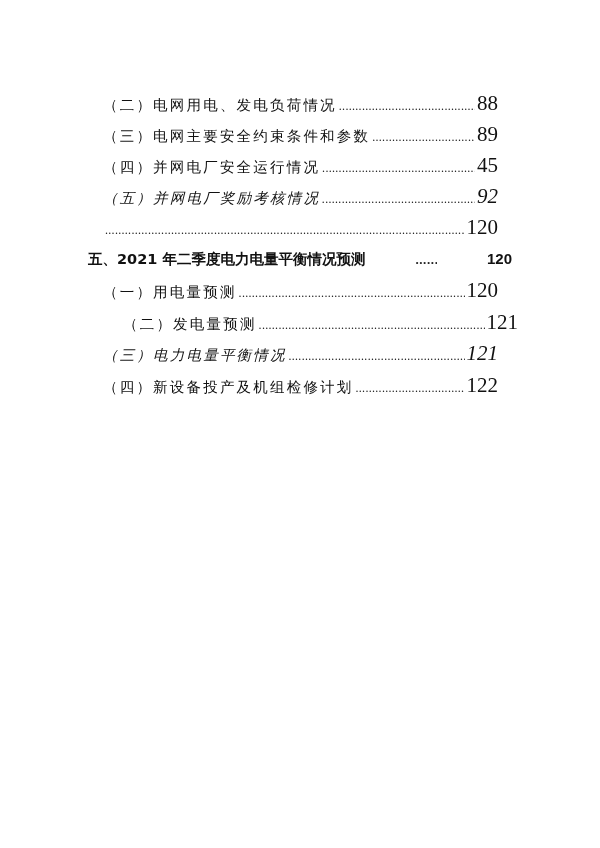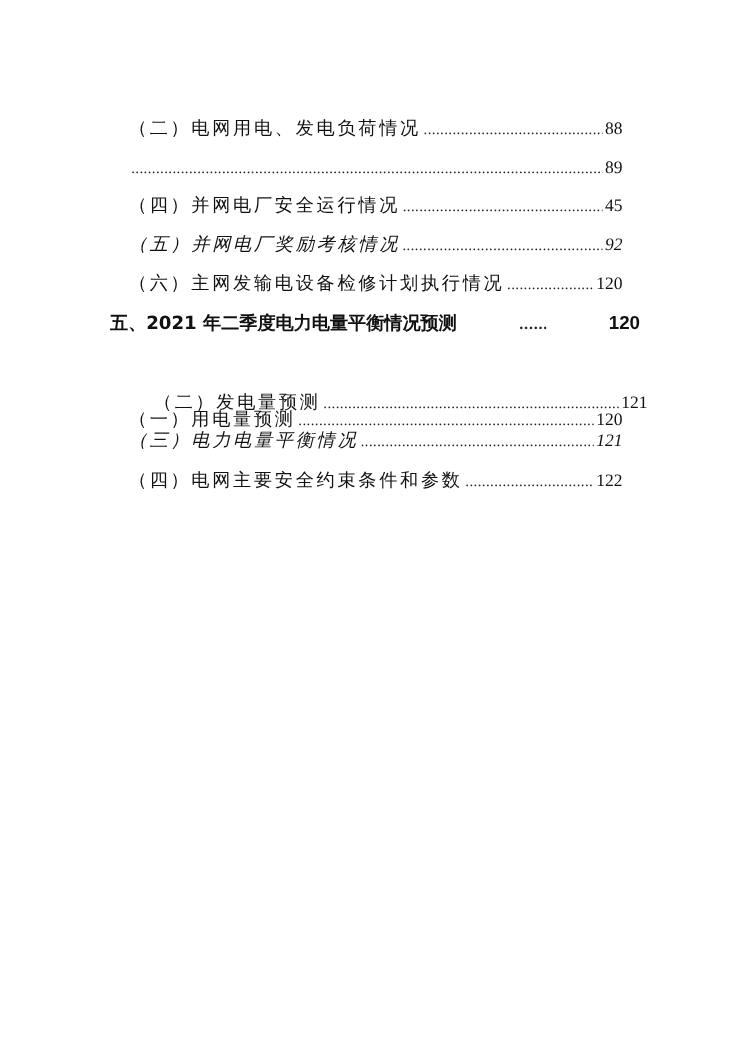--- a/index.html
+++ b/index.html
@@ -59,86 +59,86 @@
       font-size: 12px;
     }
     .toc-row.main .toc-leader::before {
       font-weight: bold;
       font-size: 13px;
       letter-spacing: 0.6px;
     }
     .toc-page {
       flex: 0 0 auto;
       font-family: "Liberation Serif", serif;
-      font-size: 14px;
+      font-size: 21px;
       letter-spacing: 0;
     }
     .toc-row.main .toc-page {
       font-family: "Liberation Sans", sans-serif;
       font-size: 15px;
       font-weight: bold;
     }
   </style>
 </head>
 <body>
 
 <div class="toc">
 
   <div class="toc-row sub" style="top:93px;">
     <span class="toc-title">（二）电网用电、发电负荷情况</span>
     <span class="toc-leader"></span>
     <span class="toc-page">88</span>
   </div>
 
   <div class="toc-row sub" style="top:124px;">
+    <span class="toc-title">（三）电网主要安全约束条件和参数</span>
     <span class="toc-leader"></span>
     <span class="toc-page">89</span>
   </div>
 
   <div class="toc-row sub" style="top:155px;">
     <span class="toc-title">（四）并网电厂安全运行情况</span>
     <span class="toc-leader"></span>
     <span class="toc-page">45</span>
   </div>
 
   <div class="toc-row sub" style="top:186px;font-style:italic;">
     <span class="toc-title">（五）并网电厂奖励考核情况</span>
     <span class="toc-leader"></span>
     <span class="toc-page">92</span>
   </div>
 
   <div class="toc-row sub" style="top:217px;">
-    <span class="toc-title">（六）主网发输电设备检修计划执行情况</span>
     <span class="toc-leader"></span>
     <span class="toc-page">120</span>
   </div>
 
   <div class="toc-row main" style="top:249px;gap:48px;">
     <span class="toc-title">五、2021 年二季度电力电量平衡情况预测</span>
     <span class="toc-leader"></span>
     <span class="toc-page">120</span>
   </div>
 
-  <div class="toc-row sub" style="top:280px;margin-top:46px;">
+  <div class="toc-row sub" style="top:280px;">
     <span class="toc-title">（一）用电量预测</span>
     <span class="toc-leader"></span>
     <span class="toc-page">120</span>
   </div>
 
   <div class="toc-row sub" style="top:312px;margin-left:20px;">
     <span class="toc-title">（二）发电量预测</span>
     <span class="toc-leader"></span>
     <span class="toc-page">121</span>
   </div>
 
   <div class="toc-row sub" style="top:343px;font-style:italic;">
     <span class="toc-title">（三）电力电量平衡情况</span>
     <span class="toc-leader"></span>
     <span class="toc-page">121</span>
   </div>
 
   <div class="toc-row sub" style="top:375px;">
-    <span class="toc-title">（四）电网主要安全约束条件和参数</span>
+    <span class="toc-title">（四）新设备投产及机组检修计划</span>
     <span class="toc-leader"></span>
     <span class="toc-page">122</span>
   </div>
 
 </div>
 
 </body></html>

